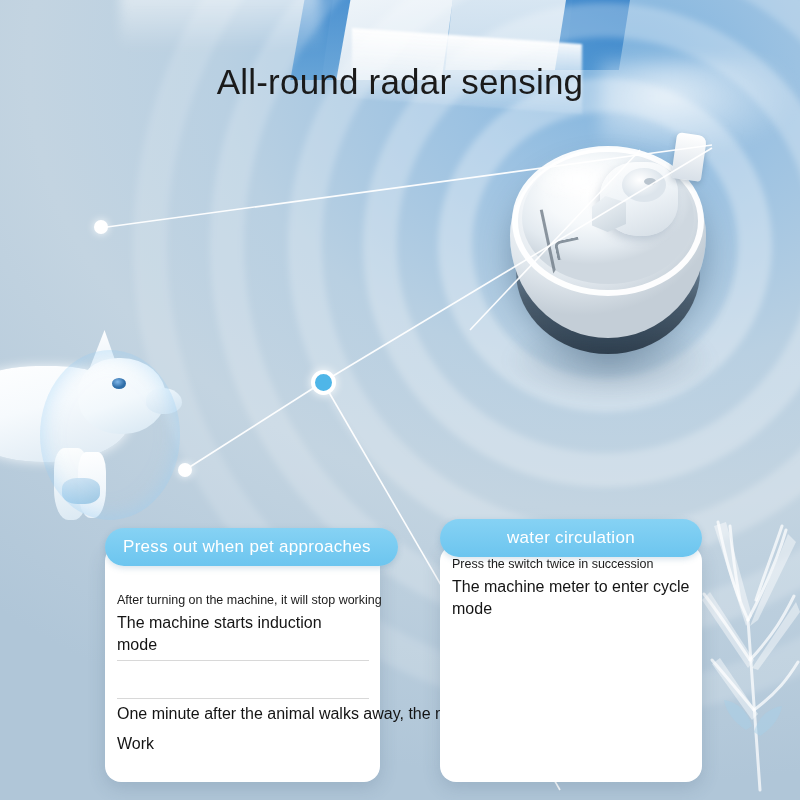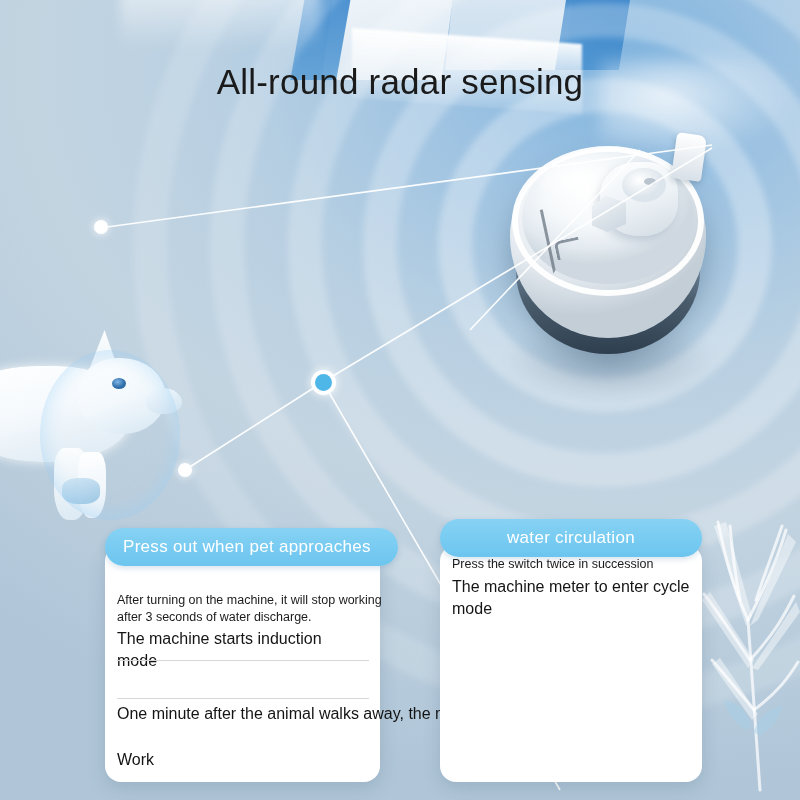--- a/index.html
+++ b/index.html
@@ -211,21 +211,21 @@
   .body-right{left:452px;top:556px;width:250px;}
 
   .t-sm{font-size:12.5px;color:#1b1b1b;line-height:1.32;white-space:nowrap;}
   .t-lg{font-size:16px;color:#141414;line-height:1.4;white-space:nowrap;}
   .rule{height:1px;background:#d8d8d8;}
   .rl-1{position:absolute;left:117px;top:660px;width:252px;}
   .rl-2{position:absolute;left:117px;top:698px;width:252px;}
 
   .blk{margin:0;}
   .sp-1{margin-top:3px;}
-  .sp-2{margin-top:24px;}
+  .sp-2{margin-top:8px;}
 </style>
 </head>
 <body>
 
 <div class="stage">
 
   <div class="bg-base"></div>
   <div class="plane p1"></div>
   <div class="plane p2"></div>
   <div class="plane p3"></div>
@@ -322,21 +322,20 @@
   <div class="dot dot-b"></div>
   <div class="ring"></div>
 
   <div class="card card-left"></div>
   <div class="pill pill-left">
     <span>Press out when pet approaches</span>
   </div>
 
   <div class="card-body body-left">
     <p class="blk t-sm">After turning on the machine, it will stop working</p>
-    <p class="blk t-sm">after 3 seconds of water discharge.</p>
     <p class="blk t-lg sp-1">The machine starts induction</p>
     <p class="blk t-lg">mode</p>
   </div>
 
   <div class="rule rl-1"></div>
   <div class="rule rl-2"></div>
 
   <div class="card-body" style="left:117px;top:703px;width:470px;">
     <p class="blk t-lg">One minute after the animal walks away, the machine stops</p>
     <p class="blk t-lg sp-2">Work</p>

